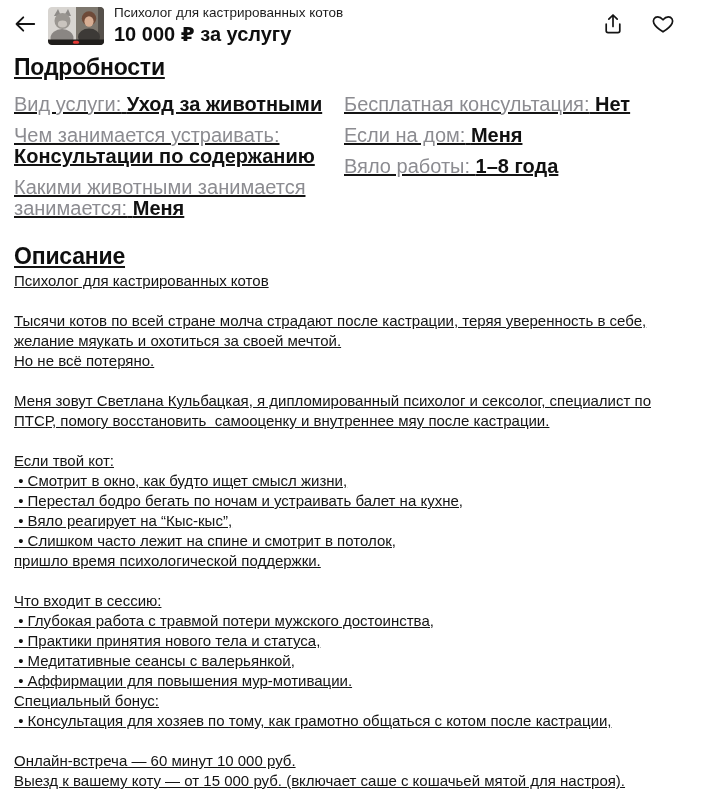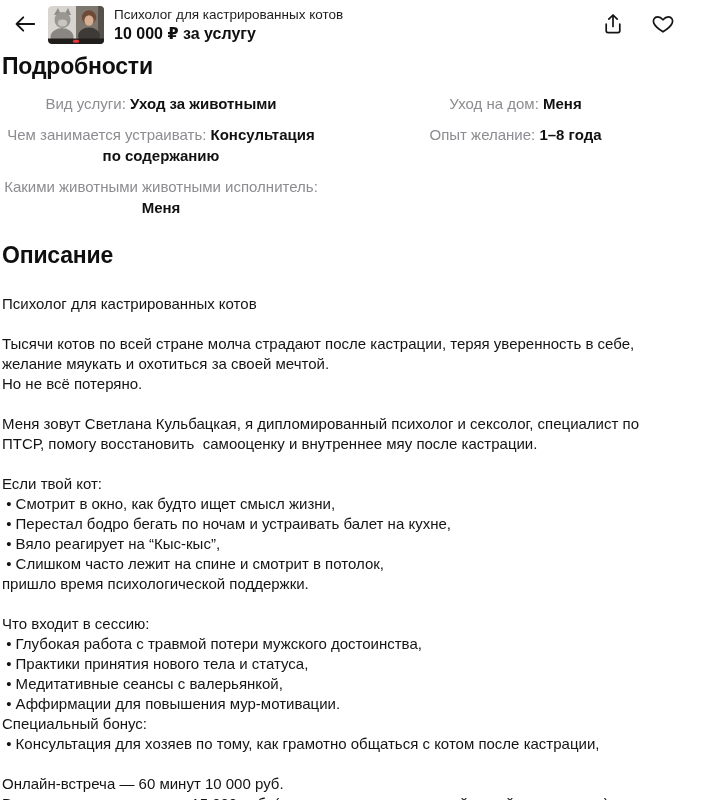--- a/index.html
+++ b/index.html
@@ -31,46 +31,45 @@
     height: 38px;
     flex: none;
     margin: 0 10px 0 6px;
     border-radius: 4px;
     overflow: hidden;
     cursor: pointer;
     line-height: 0;
   }
   .head-text { display: flex; flex-direction: column; gap: 2px; }
   .head-title { font-size: 13.5px; color: #1c1c1c; }
-  .head-price { font-size: 16px; font-weight: 700; color: #0f0f0f; }
+  .head-price { font-size: 20px; font-weight: 700; color: #0f0f0f; }
   .spacer { flex: 1; }
   .fav-btn { margin-left: 18px; }
   
-  section { padding: 0 2px; }
+  section { padding: 0 14px; text-decoration: underline; }
   h2 {
     font-size: 23px;
     font-weight: 700;
     letter-spacing: -0.2px;
     color: #0f0f0f;
   }
   .details-heading { margin: 4px 0 13px; }
   .details-grid {
     display: grid;
     grid-template-columns: 318px 1fr;
     column-gap: 12px;
   }
   .detail-row {
     margin-bottom: 10px;
-    font-size: 15px;
+    font-size: 20px;
     line-height: 21px;
-    text-align: center;
   }
   .lbl { color: #8c8c91; font-weight: 400; }
   .val { color: #111111; font-weight: 600; }
-  .description-heading { margin: 14px 0 25px; }
+  .description-heading { margin: 14px 0 1px; }
   .desc-text {
     font-size: 15px;
     line-height: 20px;
     white-space: pre-wrap;
     color: #141414;
   }
 </style>
 </head>
 <body>
 
@@ -143,34 +142,38 @@
   <section>
     <h2 class="details-heading">Подробности</h2>
     <div class="details-grid">
       <div class="details-col">
         <p class="detail-row">
           <span class="lbl">Вид услуги:</span>
           <span class="val">Уход за животными</span>
         </p>
         <p class="detail-row">
           <span class="lbl">Чем занимается устраивать:</span>
-          <span class="val">Консультация по содержанию</span>
-        </p>
-        <p class="detail-row">
-          <span class="lbl">Какими животными животными исполнитель:</span>
+          <span class="val">Консультации по содержанию</span>
+        </p>
+        <p class="detail-row">
+          <span class="lbl">Какими животными занимается занимается:</span>
           <span class="val">Меня</span>
         </p>
       </div>
       <div class="details-col">
         <p class="detail-row">
-          <span class="lbl">Уход на дом:</span>
+          <span class="lbl">Бесплатная консультация:</span>
+          <span class="val">Нет</span>
+        </p>
+        <p class="detail-row">
+          <span class="lbl">Если на дом:</span>
           <span class="val">Меня</span>
         </p>
         <p class="detail-row">
-          <span class="lbl">Опыт желание:</span>
+          <span class="lbl">Вяло работы:</span>
           <span class="val">1–8 года</span>
         </p>
       </div>
     </div>
   </section>
 
   <section>
     <h2 class="description-heading">Описание</h2>
     <div class="desc-text">Психолог для кастрированных котов
 

